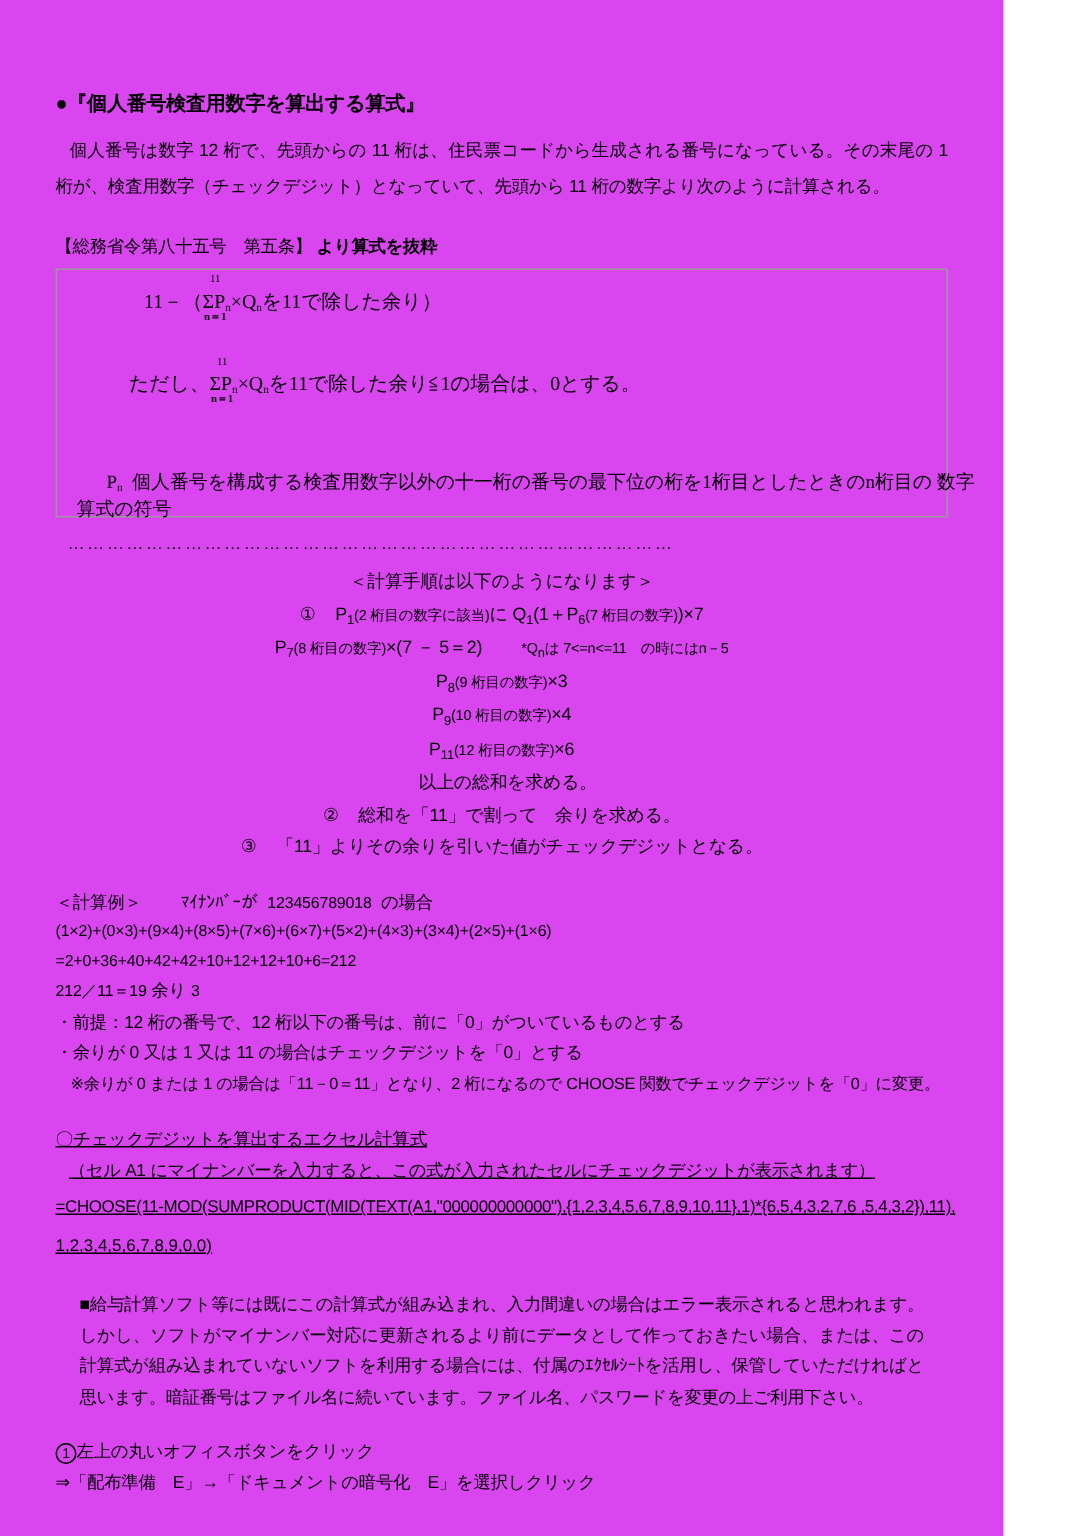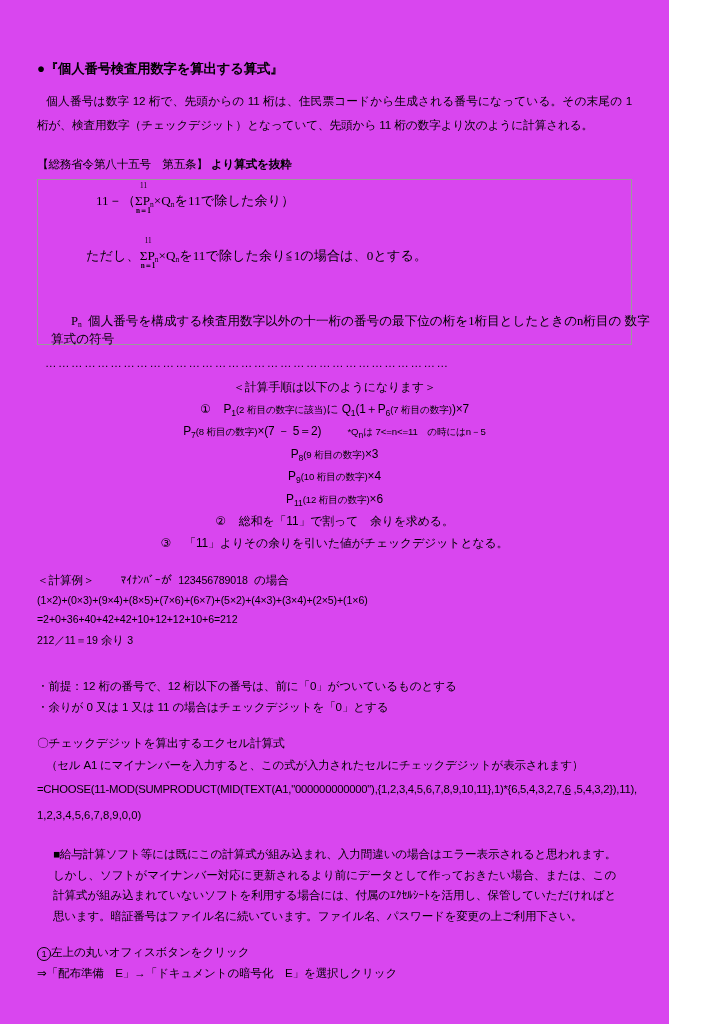--- a/index.html
+++ b/index.html
@@ -100,27 +100,27 @@
   .pad1 { display:inline-block; width: 13px; }
   .pad2 { display:inline-block; width: 26px; }
   .pad3 { display:inline-block; width: 8px; }
 
   
   .example { margin-top: 16px; }
   .example .row { font-size: 11.6px; line-height: 19.5px; white-space: nowrap; letter-spacing: -0.1px; }
   .example .num { font-size: 10.6px; }
 
   
-  .notes { margin-top: 26px; }
+  .notes { margin-top: 0; }
   .notes .row { font-size: 11.6px; line-height: 20.5px; white-space: nowrap; letter-spacing: -0.15px; }
   .notes .row.small { font-size: 10.8px; }
   .notes .indent { display:inline-block; width: 10px; }
 
   
-  .excel { margin-top: 16px; }
+  .excel { margin-top: 16px; text-decoration: underline; }
   .excel .head { font-size: 11.8px; line-height: 21px; white-space: nowrap; letter-spacing: -0.2px; }
   .excel .sub  { font-size: 11.5px; line-height: 22px; white-space: nowrap; letter-spacing: -0.2px; padding-left: 9px;}
   .excel .code { font-size: 11.3px; line-height: 26px; white-space: nowrap; letter-spacing: -0.25px; }
   .excel .code2 { font-size: 11.3px; line-height: 26px; white-space: nowrap; }
   .uline { text-decoration: underline; }
 
   
   .footer { margin-top: 14px; }
   .footer p {
     margin: 16px;
@@ -194,20 +194,21 @@
 
     <div class="row">
       <span>P</span><sub class="sb">9</sub><span class="sm2">(10 桁目の数字)</span><span>×4</span>
     </div>
 
 
     <div class="row">
       <span>P</span><sub class="sb">11</sub><span class="sm2">(12 桁目の数字)</span><span>×6</span>
     </div>
 
+    <div class="row"><span class="pad3"></span><span>以上の総和を求める。</span></div>
 
     <div class="row">
       <span>②</span><span class="pad1"></span><span>総和を「11」で割って　余りを求める。</span>
     </div>
 
     <div class="row">
       <span>③</span><span class="pad1"></span><span>「11」よりその余りを引いた値がチェックデジットとなる。</span>
     </div>
   </div>
 
@@ -218,20 +219,21 @@
     <div class="row num">(1×2)+(0×3)+(9×4)+(8×5)+(7×6)+(6×7)+(5×2)+(4×3)+(3×4)+(2×5)+(1×6)</div>
     <div class="row num">=2+0+36+40+42+42+10+12+12+10+6=212</div>
     <div class="row">
       <span class="num">212／11＝19</span>&nbsp;<span>余り</span>&nbsp;<span class="num">3</span>
     </div>
   </div>
 
   <div class="notes">
     <div class="row">・前提：12 桁の番号で、12 桁以下の番号は、前に「0」がついているものとする</div>
     <div class="row">・余りが 0 又は 1 又は 11 の場合はチェックデジットを「0」とする</div>
+    <div class="row small"><span class="indent"></span><span>※余りが 0 または 1 の場合は「11－0＝11」となり、2 桁になるので CHOOSE 関数でチェックデジットを「0」に変更。</span></div>
   </div>
 
   <div class="excel">
     <div class="head">〇チェックデジットを算出するエクセル計算式</div>
     <div class="sub">（セル A1 にマイナンバーを入力すると、この式が入力されたセルにチェックデジットが表示されます）</div>
     <div class="code"><span>=CHOOSE(11-MOD(SUMPRODUCT(MID(TEXT(A1,"000000000000"),{1,2,3,4,5,6,7,8,9,10,11},1)*{6,5,4,3,2,7,</span><span class="uline">6</span><span> ,5,4,3,2}),11),</span></div>
     <div class="code2">1,2,3,4,5,6,7,8,9,0,0)</div>
   </div>
 
   <div class="footer">

